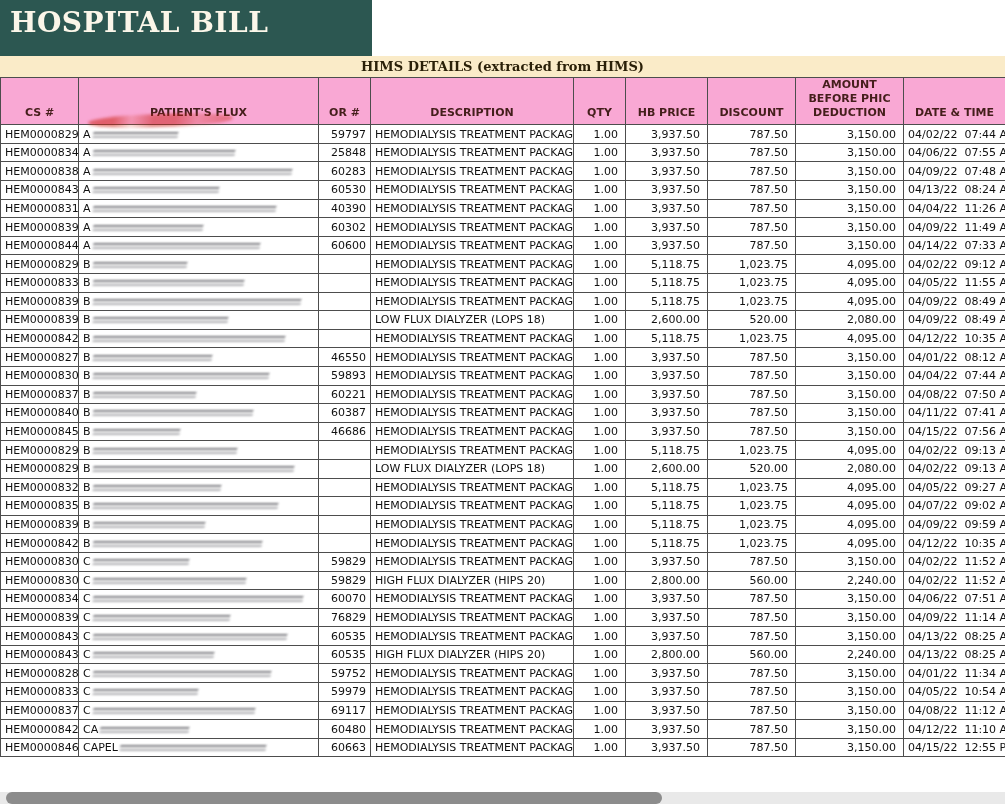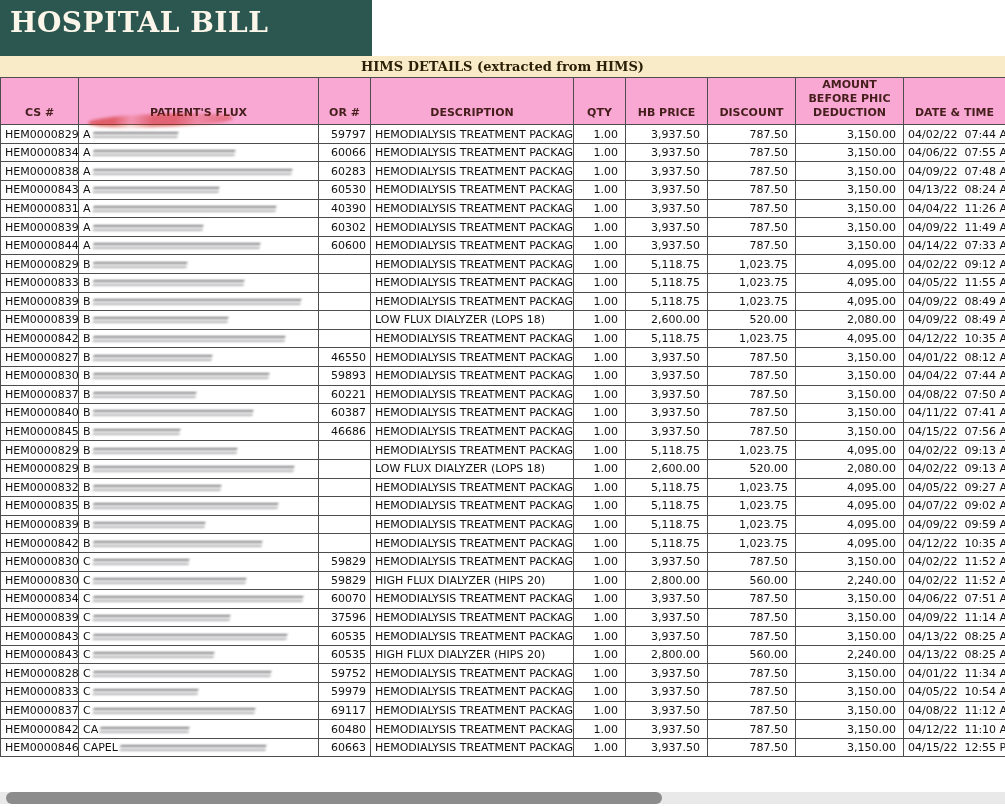--- a/index.html
+++ b/index.html
@@ -102,21 +102,21 @@
       <td class="c-qty">1.00</td>
       <td class="c-price">3,937.50</td>
       <td class="c-disc">787.50</td>
       <td class="c-amt">3,150.00</td>
       <td class="c-dt">04/02/22  07:44 AM</td>
     </tr>
 
     <tr>
       <td class="c-cs">HEM00008345</td>
       <td class="c-name"><span class="c-prefix">A</span><span class="smudge c-smudge" style="width: 142px;"></span></td>
-      <td class="c-or">60066</td>
+      <td class="c-or">25848</td>
       <td class="c-desc">HEMODIALYSIS TREATMENT PACKAGE</td>
       <td class="c-qty">1.00</td>
       <td class="c-price">3,937.50</td>
       <td class="c-disc">787.50</td>
       <td class="c-amt">3,150.00</td>
       <td class="c-dt">04/06/22  07:55 AM</td>
     </tr>
 
     <tr>
       <td class="c-cs">HEM00008386</td>
@@ -402,21 +402,21 @@
       <td class="c-qty">1.00</td>
       <td class="c-price">3,937.50</td>
       <td class="c-disc">787.50</td>
       <td class="c-amt">3,150.00</td>
       <td class="c-dt">04/06/22  07:51 AM</td>
     </tr>
 
     <tr>
       <td class="c-cs">HEM00008396</td>
       <td class="c-name"><span class="c-prefix">C</span><span class="smudge c-smudge" style="width: 137px;"></span></td>
-      <td class="c-or">37596</td>
+      <td class="c-or">76829</td>
       <td class="c-desc">HEMODIALYSIS TREATMENT PACKAGE</td>
       <td class="c-qty">1.00</td>
       <td class="c-price">3,937.50</td>
       <td class="c-disc">787.50</td>
       <td class="c-amt">3,150.00</td>
       <td class="c-dt">04/09/22  11:14 AM</td>
     </tr>
 
     <tr>
       <td class="c-cs">HEM00008437</td>

